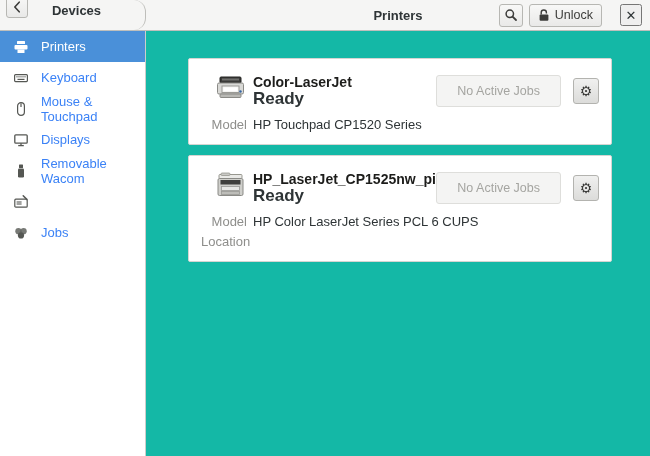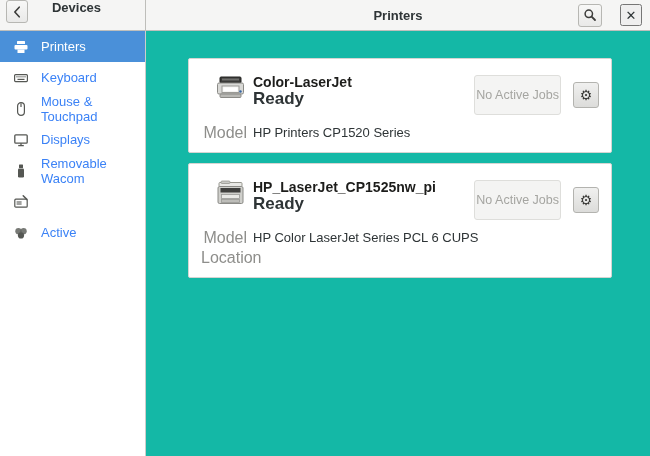--- a/index.html
+++ b/index.html
@@ -11,22 +11,22 @@
     background: #e8e8e7;
   }
   .window { width:650px; height:456px; display:flex; flex-direction:column; background:#fff; }
 
   
   .titlebar {
     height:31px; flex:0 0 31px; display:flex; align-items:stretch;
     background:#f5f5f4; border-bottom:1px solid #bfbfbc;
   }
   .titlebar-left {
-    width:146px; flex:0 0 146px; display:flex; align-items:flex-start;
-    border-right:1px solid #bebeba; padding:0 6px;
+    width:146px; flex:0 0 146px; display:flex; align-items:flex-end;
+    border-right:1px solid #bebeba; padding:12px 6px;border-radius:12px;
   }
   .hb-btn {
     display:inline-flex; align-items:center; justify-content:center;
     height:23px; min-width:22px; padding:0 4px;
     background:linear-gradient(#f8f8f7,#e9e9e8);
     border:1px solid #b7b7b3; border-radius:3px;
     color:#3c3c3a; cursor:default;
   }
   .back-btn { width:22px; }
   .titlebar-left .lefttitle { flex:1; text-align:center; font-weight:bold; font-size:13px; color:#2e3436; padding-right:14px; }
@@ -65,30 +65,30 @@
   }
   .card-grid { display:grid; grid-template-columns:46px 1fr; column-gap:6px; }
   .card-head { display:flex; align-items:flex-start; }
   .head-left { justify-self:end; }
   .printer-icon { width:33px; height:33px; display:block; }
   .head-text { flex:1; min-width:0; padding-top:1px; }
   .printer-name { font-weight:bold; font-size:14px; line-height:17px; color:#1d1d1b; }
   .printer-status { font-size:17px; line-height:16px; color:#2e3436;font-weight:bold; }
   .head-actions { display:flex; align-items:center; gap:12px; margin-top:2px; }
   .jobs-btn {
-    height:40px; padding:0 1px; font-size:12.5px; color:#a5a5a1;
+    height:32px; padding:0 20px; font-size:12.5px; color:#a5a5a1;
     background:#f4f4f3; border:1px solid #dededb; border-radius:3px;
   }
   .gear-btn {
     width:26px; height:26px; display:flex; align-items:center; justify-content:center;
     background:linear-gradient(#f0f0ef,#dcdcda); border:1px solid #b3b3af; border-radius:3px;
     font-size:14px; color:#3a3a38; line-height:1;
   }
   .detail-rows { margin-top:8px; }
-  .detail-label { text-align:right; color:#8e8e8b; font-size:16px; line-height:20px; }
+  .detail-label { text-align:right; color:#8e8e8b; font-size:13px; line-height:20px; }
   .detail-value { color:#2e3436; font-size:13px; line-height:20px; padding-left:0; min-height:20px; }
   svg { display:block; }
 </style>
 </head>
 <body>
 
 <div class="window">
 
   <div class="titlebar">
     <div class="titlebar-left">
@@ -105,20 +105,29 @@
       <span class="main-title">Printers</span>
       <div class="titlebar-actions">
         <button class="hb-btn">
           <span class="icon">
             <svg width="14" height="14" viewBox="0 0 14 14">
                 <circle cx="5.8" cy="5.8" r="3.7" fill="none" stroke="#3c3c3a" stroke-width="1.5"></circle>
                 <line x1="8.6" y1="8.6" x2="12" y2="12" stroke="#3c3c3a" stroke-width="1.8" stroke-linecap="round"></line>
               </svg>
           </span>
         </button>
+        <button class="hb-btn unlock-btn">
+          <span class="icon">
+            <svg width="12" height="13" viewBox="0 0 12 13">
+                <path d="M3.2 5.5 V3.6 a2.6 2.6 0 0 1 5.2 0 V4.4" fill="none" stroke="#3c3c3a" stroke-width="1.4"></path>
+                <rect x="1.6" y="5.5" width="8.8" height="6.2" rx="1" fill="#3c3c3a"></rect>
+              </svg>
+          </span>
+          <span>Unlock</span>
+        </button>
         <button class="close-btn">
           <span>✕</span>
         </button>
       </div>
     </div>
   </div>
 
   <div class="app-body">
 
     <div class="sidebar">
@@ -193,21 +202,21 @@
       </div>
 
       <div class="nav-item">
         <span class="nav-icon">
           <svg width="16" height="16" viewBox="0 0 16 16" fill="currentColor">
               <circle cx="5.4" cy="6.2" r="3.1" opacity="0.8"></circle>
               <circle cx="10.6" cy="6.2" r="3.1" opacity="0.8"></circle>
               <circle cx="8" cy="10.4" r="3.1"></circle>
             </svg>
         </span>
-        <span>Active</span>
+        <span>Jobs</span>
       </div>
 
     </div>
 
     <div class="content">
 
       <div class="printer-card">
         <div class="card-grid">
           <div class="head-left">
             <svg class="printer-icon" viewBox="0 0 33 33">
@@ -228,21 +237,21 @@
             <div class="head-actions">
               <button class="jobs-btn" disabled="">No Active Jobs</button>
               <button class="gear-btn">
                 <span>⚙</span>
               </button>
             </div>
           </div>
         </div>
         <div class="card-grid detail-rows">
           <div class="detail-label">Model</div>
-          <div class="detail-value">HP Printers CP1520 Series</div>
+          <div class="detail-value">HP Touchpad CP1520 Series</div>
         </div>
       </div>
 
       <div class="printer-card">
         <div class="card-grid">
           <div class="head-left">
             <svg class="printer-icon" viewBox="0 0 33 33">
               <rect x="5" y="4.5" width="23" height="4" rx="1" fill="#e9e9e6" stroke="#97978f" stroke-width="1"></rect>
               <rect x="7" y="3" width="9" height="2.5" rx="1" fill="#c9c9c5" stroke="#97978f" stroke-width="0.8"></rect>
               <rect x="4" y="8.5" width="25" height="17" rx="1.5" fill="#cfcfcb" stroke="#8a8a86" stroke-width="1"></rect>

